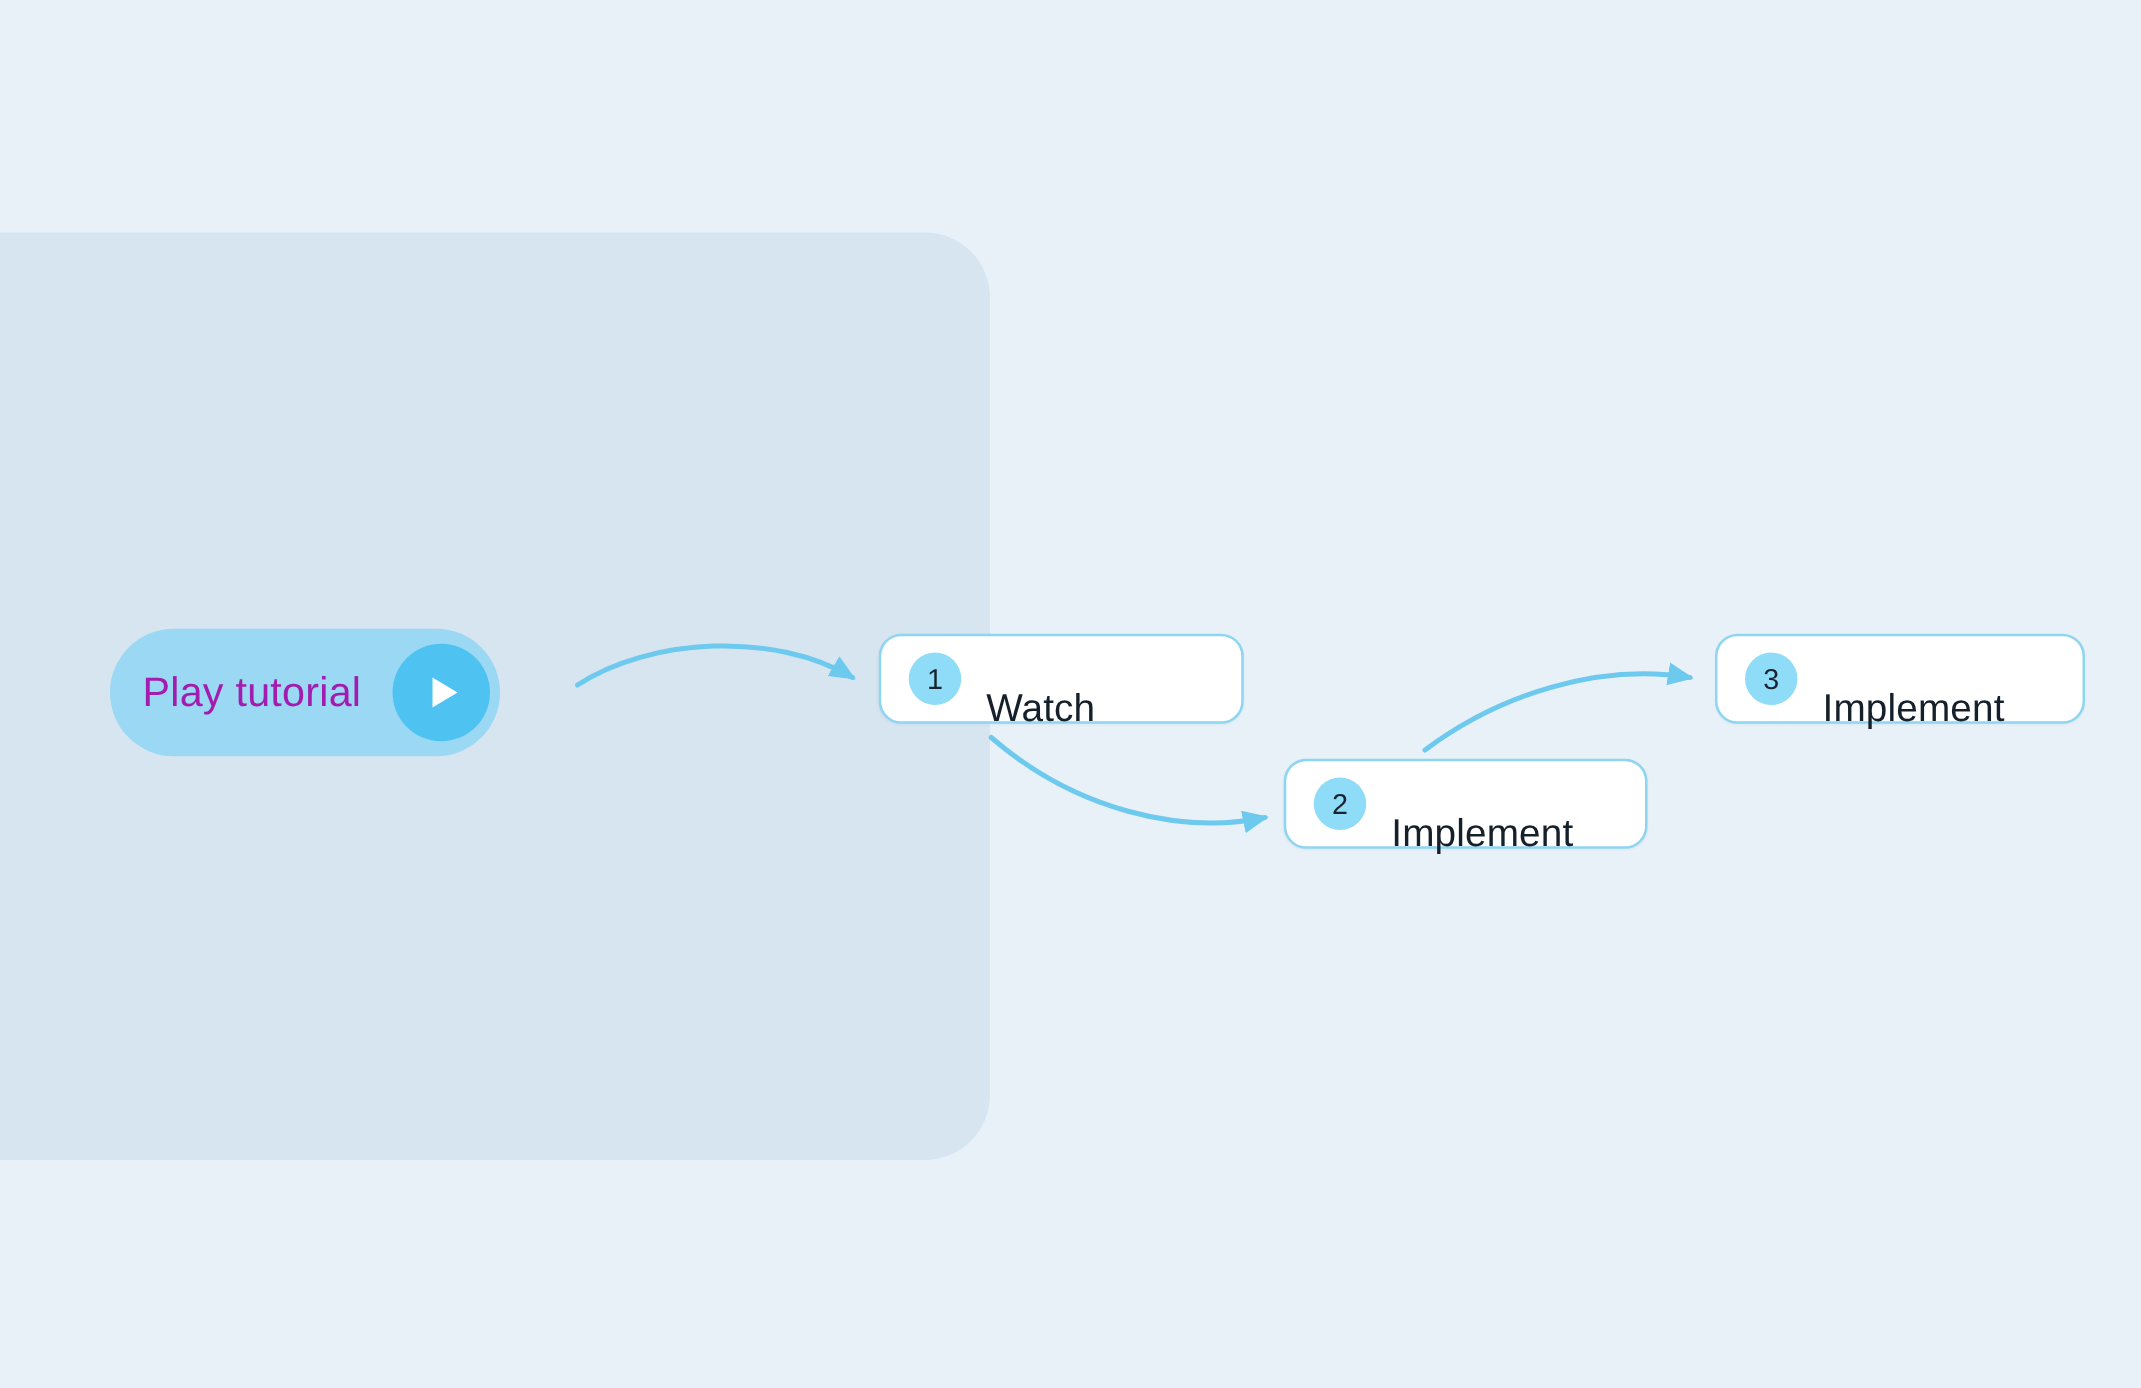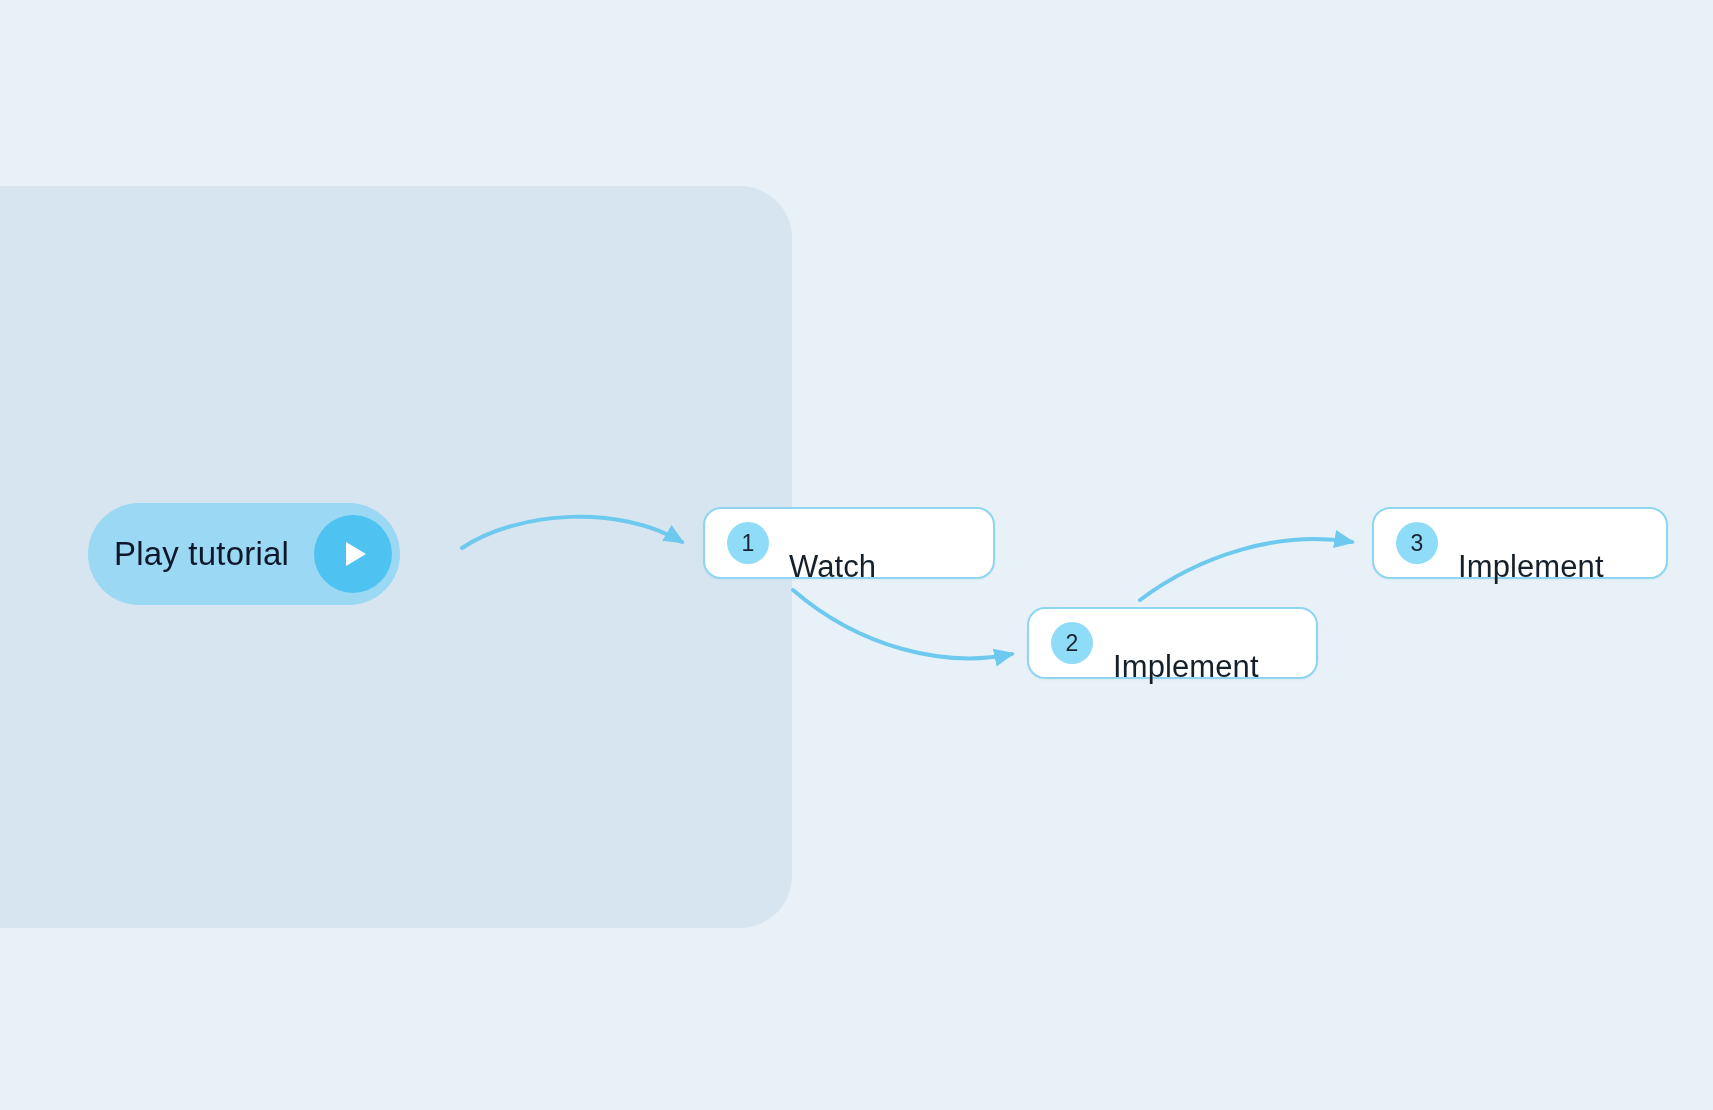--- a/index.html
+++ b/index.html
@@ -48,21 +48,21 @@
     background: #9ad8f4;
     border-radius: 51px;
     display: flex;
     align-items: center;
     box-sizing: border-box;
     padding-left: 26px;
     padding-right: 8px;
     cursor: pointer;
   }
   .play-pill-label {
-    color: #0f172a;
+    color: #a21caf;
     font-size: 33px;
     font-weight: 400;
     letter-spacing: 0.2px;
     white-space: nowrap;
     flex: 1 1 auto;
   }
   .play-circle {
     width: 78px;
     height: 78px;
     border-radius: 50%;

